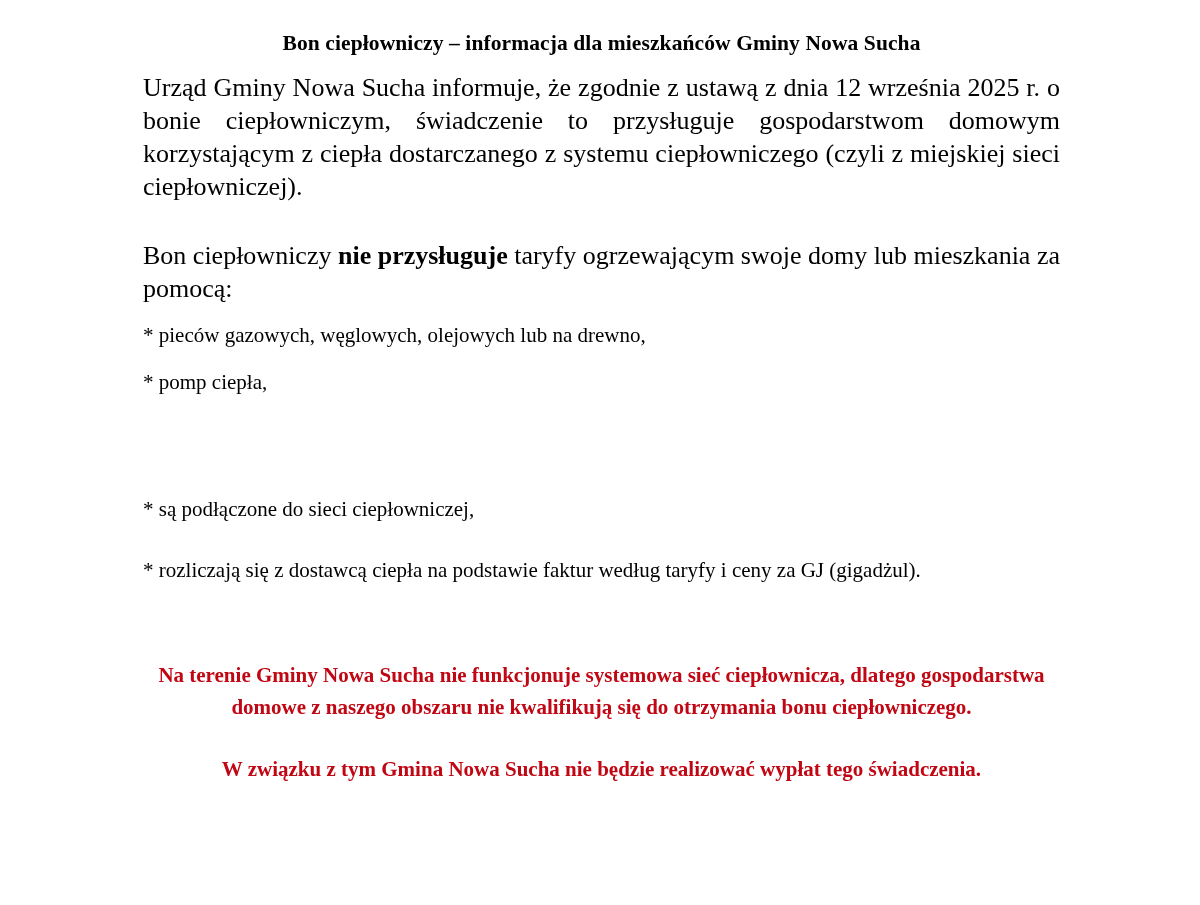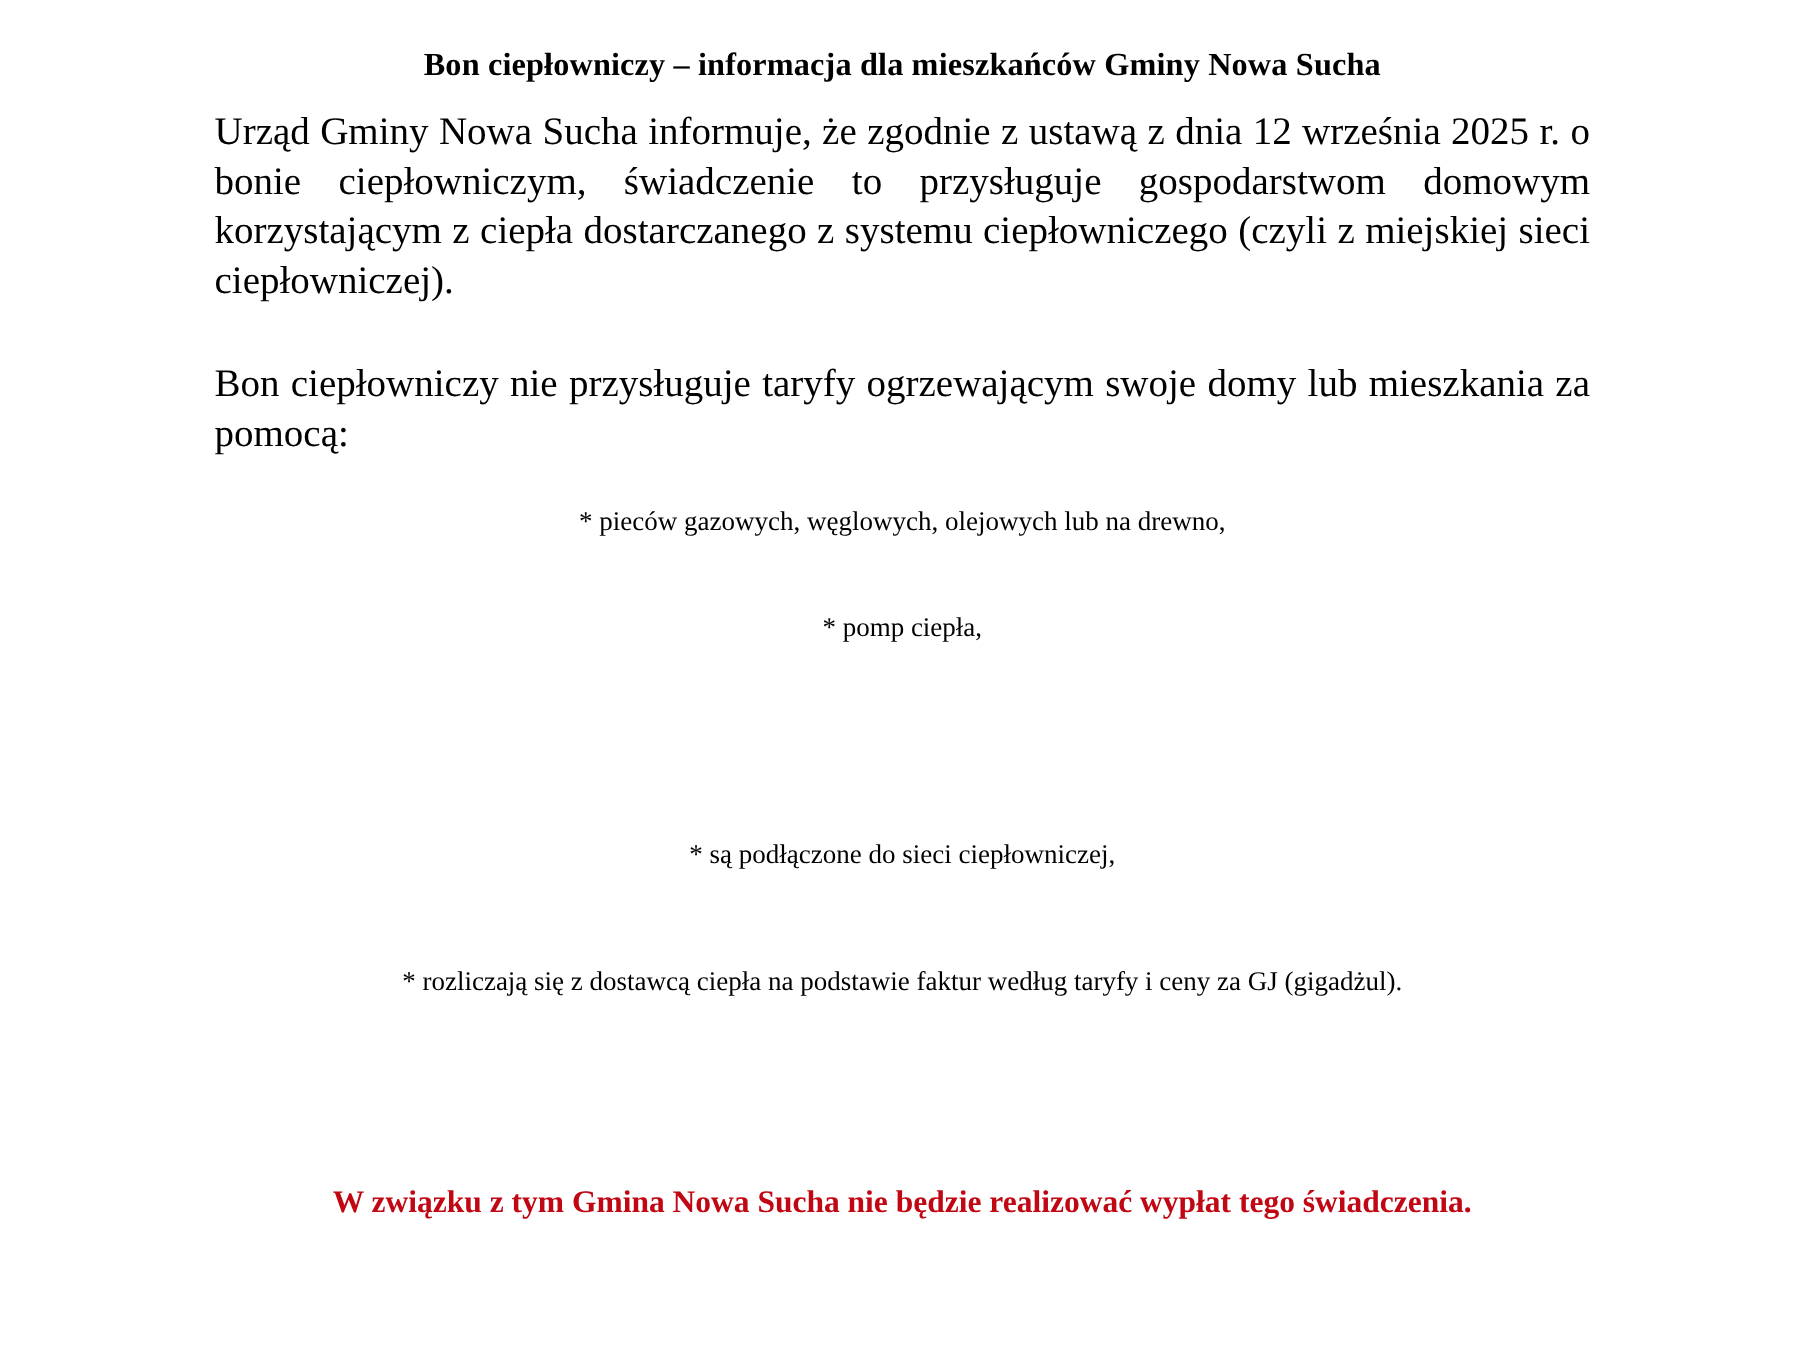--- a/index.html
+++ b/index.html
@@ -46,32 +46,32 @@
   
   .para {
     font-size: 26px;
     line-height: 33px;
     margin: 0;
     text-align: justify;
     text-justify: inter-word;
   }
 
   .para b, .bold {
-    font-weight: normal;
+    font-weight: bold;
   }
 
   .spacer-lg { height: 36px; }
   .spacer-md { height: 30px; }
   .spacer-sm { height: 14px; }
 
   .bullet {
-    font-size: 18px;
+    font-size: 21px;
     line-height: 33px;
-    margin: 12px;
-    text-align: center;
+    margin: 0;
+    text-align: left;
     white-space: nowrap;
   }
 
   
   .red-block {
     margin: 0;
     text-align: center;
     font-weight: bold;
     font-size: 21px;
     line-height: 32px;
@@ -122,17 +122,18 @@
     <div class="spacer-sm"></div>
 
 
     <div class="spacer-sm"></div>
 
     <p class="bullet">* rozliczają się z dostawcą ciepła na podstawie faktur według taryfy i ceny za GJ (gigadżul).</p>
 
     <div class="spacer-lg"></div>
     <div class="spacer-lg"></div>
 
+    <p class="red-block">Na terenie Gminy Nowa Sucha nie funkcjonuje systemowa sieć ciepłownicza, dlatego gospodarstwa domowe z naszego obszaru nie kwalifikują się do otrzymania bonu ciepłowniczego.</p>
 
     <p class="red-block second">W związku z tym Gmina Nowa Sucha nie będzie realizować wypłat tego świadczenia.</p>
 
   </div>
 </div>
 
 </body></html>

